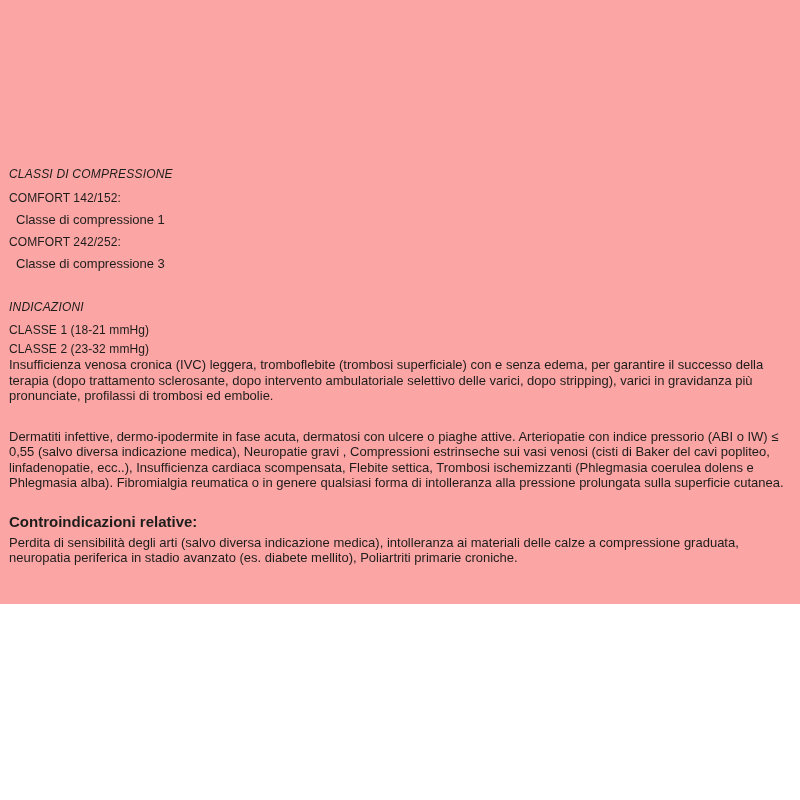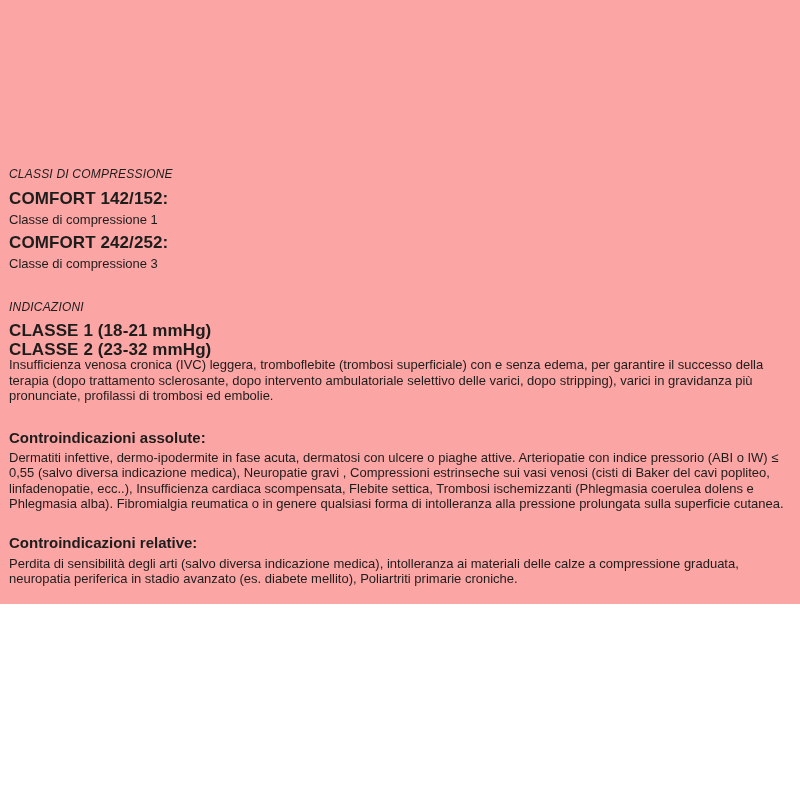--- a/index.html
+++ b/index.html
@@ -21,30 +21,30 @@
   }
   .eyebrow {
     font-style: italic;
     font-size: 12px;
     line-height: 13px;
     letter-spacing: 0.2px;
     margin: 0 0 10px 0;
     color: #1d1d1b;
   }
   .mini-label {
-    font-weight: bold;
-    font-size: 17px;
+    font-weight: normal;
+    font-size: 12px;
     line-height: 15px;
     letter-spacing: 0.1px;
     margin: 0 0 6px 0;
   }
   .mini-text {
     font-size: 13px;
     line-height: 15px;
-    margin: 0 0 8px 0;
+    margin: 0 0 8px 7px;
   }
   .para {
     font-size: 13px;
     line-height: 15.5px;
     margin: 0 0 8px 0;
     max-width: 783px;
   }
   .big-label {
     font-weight: bold;
     font-size: 15px;
@@ -78,21 +78,20 @@
     </div>
 
     <div class="section-indications">
       <p class="eyebrow" style="margin-bottom:9px">INDICAZIONI</p>
       <p class="mini-label" style="margin-bottom:4px">CLASSE 1 (18-21 mmHg)</p>
       <p class="mini-label" style="margin-bottom:0">CLASSE 2 (23-32 mmHg)</p>
       <p class="para" style="margin-bottom:0">Insufficienza venosa cronica (IVC) leggera, tromboflebite (trombosi superficiale) con e senza edema, per garantire il successo della terapia (dopo trattamento sclerosante, dopo intervento ambulatoriale selettivo delle varici, dopo stripping), varici in gravidanza più pronunciate, profilassi di trombosi ed embolie.</p>
     </div>
 
     <div class="section-contraindications">
-      <p class="big-label" style="margin-bottom:4px">Controindicazioni assolute:</p>
       <p class="para" style="margin-bottom:0">Dermatiti infettive, dermo-ipodermite in fase acuta, dermatosi con ulcere o piaghe attive. Arteriopatie con indice pressorio (ABI o IW) ≤ 0,55 (salvo diversa indicazione medica), Neuropatie gravi , Compressioni estrinseche sui vasi venosi (cisti di Baker del cavi popliteo, linfadenopatie, ecc..), Insufficienza cardiaca scompensata, Flebite settica, Trombosi ischemizzanti (Phlegmasia coerulea dolens e Phlegmasia alba). Fibromialgia reumatica o in genere qualsiasi forma di intolleranza alla pressione prolungata sulla superficie cutanea.</p>
       <div class="block-relative">
         <p class="big-label">Controindicazioni relative:</p>
         <p class="para" style="margin-bottom:0">Perdita di sensibilità degli arti (salvo diversa indicazione medica), intolleranza ai materiali delle calze a compressione graduata, neuropatia periferica in stadio avanzato (es. diabete mellito), Poliartriti primarie croniche.</p>
       </div>
     </div>
 
   </div>
 
   <div class="gold-divider" style="background: linear-gradient(rgb(239, 226, 180) 0%, rgb(239, 226, 180) 32%, rgb(196, 155, 77) 55%, rgb(196, 155, 77) 100%);"></div>

